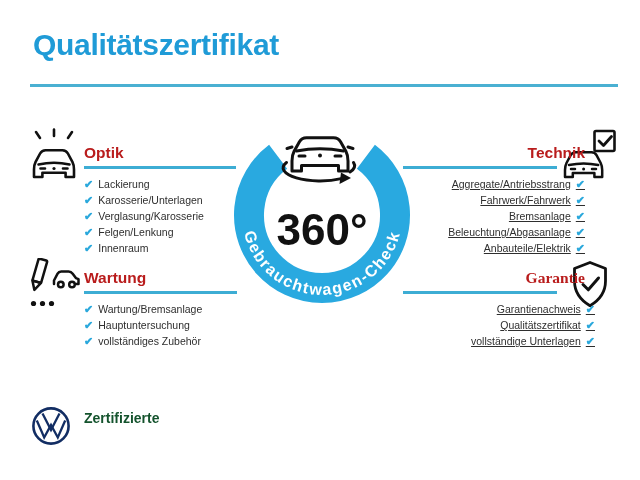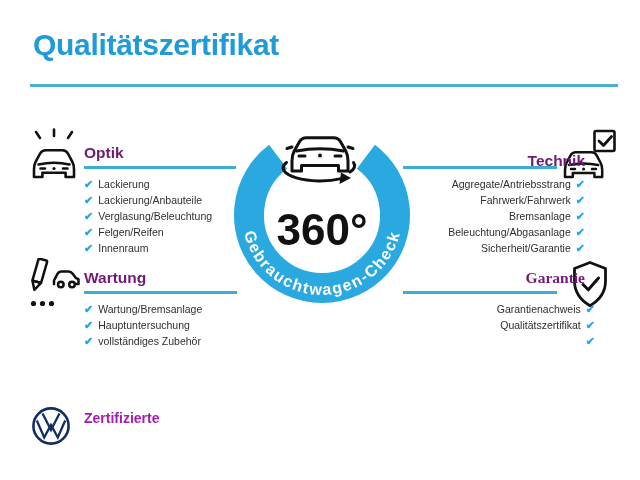--- a/index.html
+++ b/index.html
@@ -1,30 +1,30 @@
 <!DOCTYPE html>
 <html><head>
 <meta charset="utf-8">
 <style>
   html,body{margin:0;padding:0;background:#fff;}
   .canvas{position:relative;width:640px;height:480px;background:#ffffff;overflow:hidden;
           font-family:"Liberation Sans",sans-serif;padding-left:28px;}
   .title{position:absolute;left:33px;top:28px;font-size:30px;font-weight:700;
          color:#1f9bd7;letter-spacing:-0.3px;}
   .rule{position:absolute;left:30px;top:84px;width:588px;height:3px;background:#4ab0d2;}
-  .section-title{position:absolute;font-size:15.5px;font-weight:700;color:#701a75;text-align:right;}
+  .section-title{position:absolute;font-size:15.5px;font-weight:700;color:#b91c1c;text-align:right;}
   .underline{position:absolute;height:2.5px;background:#3dadd4;}
   .list{position:absolute;font-size:10.5px;color:#2e2e2e;}
   .item{display:flex;gap:5px;align-items:center;height:16px;white-space:nowrap;}
-  .list.rightal .item{justify-content:flex-end;}
+  .list.rightal .item{justify-content:flex-end;text-decoration:underline;}
   .check{color:#2aa8dc;font-size:11px;font-weight:700;line-height:1;}
   .icon{position:absolute;}
   .icon svg{display:block;}
   .footer-text{position:absolute;left:84px;top:410px;font-size:14px;font-weight:700;
-               color:#a21caf;line-height:16.5px;}
+               color:#14532d;line-height:16.5px;}
   .center-svg{position:absolute;left:0;top:0;}
   .ringtext{font-family:"Liberation Sans",sans-serif;font-weight:700;font-size:16px;
             letter-spacing:1.6px;fill:#ffffff;}
   .degree{font-family:"Liberation Sans",sans-serif;font-weight:700;font-size:44px;fill:#111;}
 </style>
 </head>
 <body>
 
 <div class="canvas">
 
@@ -42,29 +42,29 @@
   </div>
   <div class="section-title" style="left:84px;top:144px;">Optik</div>
   <div class="underline" style="left:84px;top:166px;width:152px;"></div>
   <div class="list" style="left:84px;top:176px;">
     <div class="item">
         <span class="check">✔</span>
         <span>Lackierung</span>
       </div>
     <div class="item">
         <span class="check">✔</span>
-        <span>Lackierung/Anbauteile</span>
+        <span>Karosserie/Unterlagen</span>
       </div>
     <div class="item">
         <span class="check">✔</span>
-        <span>Verglasung/Beleuchtung</span>
+        <span>Verglasung/Karosserie</span>
       </div>
     <div class="item">
         <span class="check">✔</span>
-        <span>Felgen/Reifen</span>
+        <span>Felgen/Lenkung</span>
       </div>
     <div class="item">
         <span class="check">✔</span>
         <span>Innenraum</span>
       </div>
   </div>
 
   <div class="icon" style="left:26px;top:258px;">
     <svg width="54" height="50" viewBox="0 0 54 50" fill="none" stroke="#111" stroke-width="2.5" stroke-linecap="round" stroke-linejoin="round">
       <g transform="rotate(16 13 14)">
@@ -99,41 +99,41 @@
   <div class="icon" style="left:561px;top:129px;">
     <svg width="56" height="52" viewBox="0 0 56 52" fill="none" stroke="#111" stroke-width="2.5" stroke-linecap="round" stroke-linejoin="round">
       <path d="M4 48 v-7 c0-2.8 .5-5 1.5-7 l4.2-7.8 c1.1-2 2.8-3 5.1-3 h15.6 c2.3 0 4 .9 5.1 3 l4.2 7.8 c1 2 1.5 4.2 1.5 7 V48 h-7.8 v-3.9 H11.8 V48 Z"></path>
       <path d="M8 36 q14.6 -3.2 29.2 0"></path>
       <circle cx="22.6" cy="40" r="1.5" fill="#111" stroke="none"></circle>
       <path d="M10 40 h4 M31 40 h4"></path>
       <rect x="33.5" y="2" width="20" height="20" rx="1.5" fill="#fff" stroke-width="2.6"></rect>
       <path d="M38 12 l4.5 4.5 L50.5 7.5" stroke-width="2.8"></path>
     </svg>
   </div>
-  <div class="section-title" style="right:83px;top:152px;">Technik</div>
+  <div class="section-title" style="right:83px;top:144px;">Technik</div>
   <div class="underline" style="left:403px;top:166px;width:154px;"></div>
   <div class="list rightal" style="right:83px;top:176px;width:220px;">
     <div class="item">
         <span>Aggregate/Antriebsstrang</span>
         <span class="check">✔</span>
       </div>
     <div class="item">
         <span>Fahrwerk/Fahrwerk</span>
         <span class="check">✔</span>
       </div>
     <div class="item">
         <span>Bremsanlage</span>
         <span class="check">✔</span>
       </div>
     <div class="item">
         <span>Beleuchtung/Abgasanlage</span>
         <span class="check">✔</span>
       </div>
     <div class="item">
-        <span>Sicherheit/Garantie</span>
+        <span>Anbauteile/Elektrik</span>
         <span class="check">✔</span>
       </div>
   </div>
 
   <div class="icon" style="left:570px;top:260px;">
     <svg width="40" height="52" viewBox="0 0 40 52" fill="none" stroke="#111" stroke-width="2.8" stroke-linecap="round" stroke-linejoin="round">
       <path d="M20 2.5 L35.5 8.5 v12.5 c0 11.8 -6.3 19.3 -15.5 24.7 C10.8 40.3 4.5 32.8 4.5 21 V8.5 Z"></path>
       <path d="M13 24.5 l5.3 5.3 L28.5 18" stroke-width="3"></path>
     </svg>
   </div>
@@ -142,20 +142,21 @@
   <div class="list rightal" style="right:73px;top:301px;width:220px;">
     <div class="item">
         <span>Garantienachweis</span>
         <span class="check">✔</span>
       </div>
     <div class="item">
         <span>Qualitätszertifikat</span>
         <span class="check">✔</span>
       </div>
     <div class="item">
+        <span>vollständige Unterlagen</span>
         <span class="check">✔</span>
       </div>
   </div>
 
   <svg class="center-svg" width="640" height="480" viewBox="0 0 640 480">
 
     <path d="M278.1 156.7 A73 73 0 1 0 365.9 156.7" fill="none" stroke="#29a9e0" stroke-width="30" stroke-linecap="butt"></path>
 
     <defs>
       <path id="ringTextPath" d="M243.2 201.1 A80 80 0 1 0 400.8 201.1" fill="none"></path>

